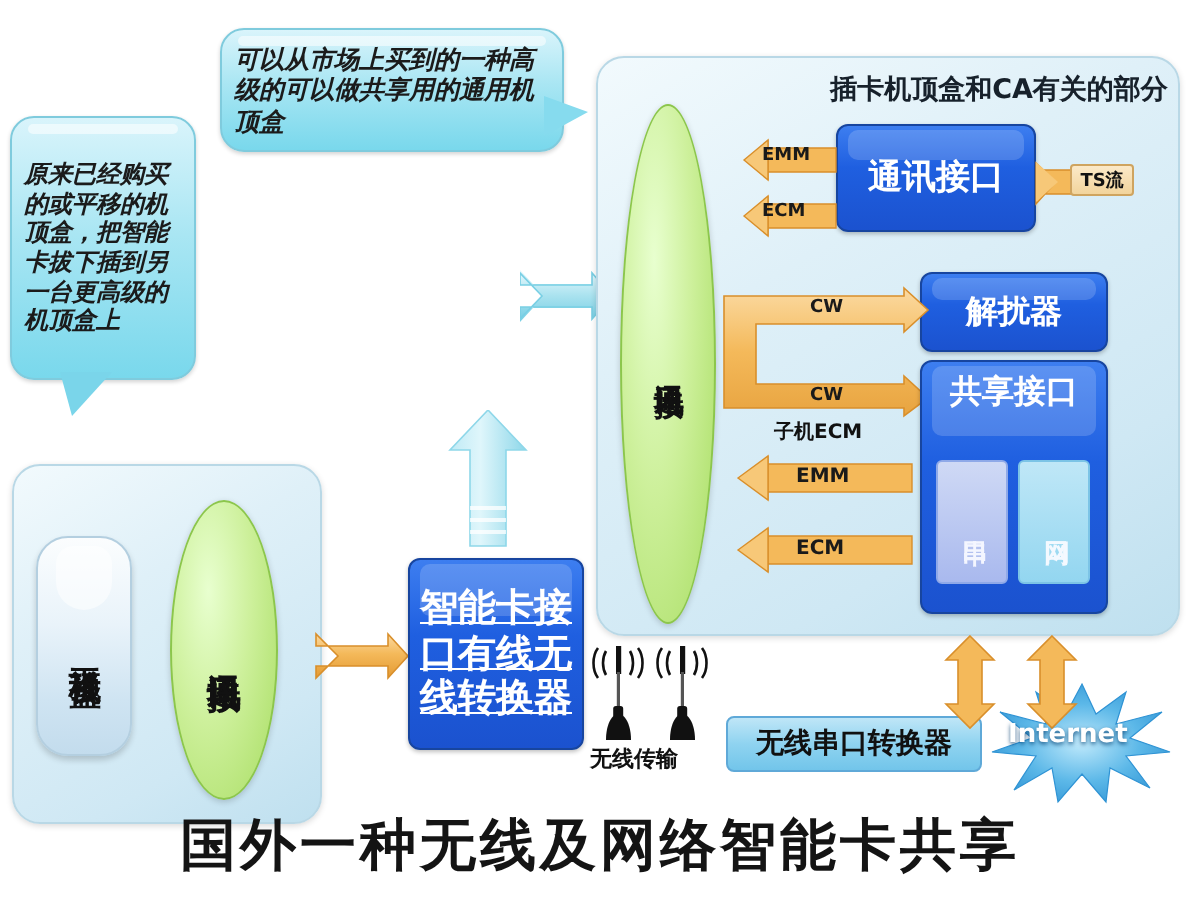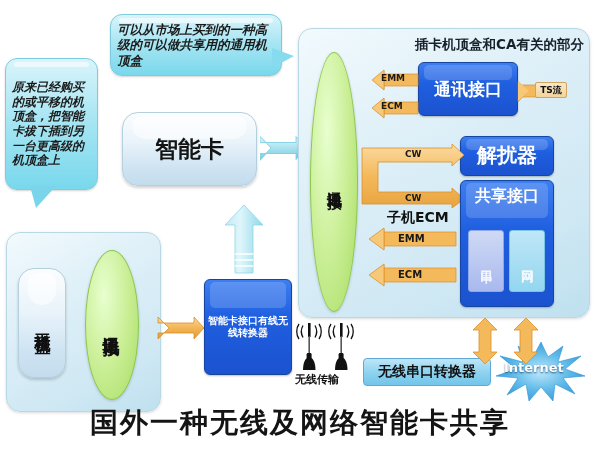--- a/index.html
+++ b/index.html
@@ -124,23 +124,20 @@
   <div class="abs callout" style="left:110px;top:14px;width:172px;height:62px;font-size:12.5px;">
     <div class="inner">可以从市场上买到的一种高级的可以做共享用的通用机顶盒</div>
   </div>
   <div class="tail" style="left:272px;top:48px;border-left:22px solid #86dbee;border-top:8px solid transparent;border-bottom:12px solid transparent;"></div>
 
   <div class="abs callout" style="left:5px;top:58px;width:93px;height:132px;font-size:12px;">
     <div class="inner">原来已经购买的或平移的机顶盒，把智能卡拔下插到另一台更高级的机顶盒上</div>
   </div>
   <div class="tail" style="left:30px;top:186px;border-top:22px solid #7ad5ea;border-right:20px solid transparent;border-left:6px solid transparent;"></div>
 
-  <div class="glossy" style="left:122px;top:112px;width:133px;height:72px;font-size:23px;">
-    <span>智能卡</span>
-  </div>
 
   <div class="cyanarrow" style="left:260px;top:127px;width:46px;height:42px;">
     <svg width="46" height="42" viewBox="0 0 46 42">
       <defs>
         <linearGradient id="cg1" x1="0" y1="0" x2="0" y2="1">
           <stop offset="0" stop-color="#e3f7fc"></stop>
             <stop offset="0.5" stop-color="#a9e2ef"></stop>
             <stop offset="1" stop-color="#79cfe4"></stop>
         </linearGradient>
       </defs>
@@ -182,21 +179,21 @@
         <linearGradient id="og1" x1="0" y1="0" x2="0" y2="1">
           <stop offset="0" stop-color="#fbdaa2"></stop>
             <stop offset="0.45" stop-color="#f4b95a"></stop>
             <stop offset="1" stop-color="#e49a33"></stop>
         </linearGradient>
       </defs>
       <path d="M11,16 L0,5 L0,11 L36,11 L36,5 L46,16 L36,27 L36,21 L0,21 L0,27 Z" fill="url(#og1)" stroke="#d98f2b" stroke-width="0.8"></path>
     </svg>
   </div>
 
-  <div class="blue" style="left:204px;top:279px;width:86px;height:94px;font-size:10px;">
+  <div class="blue" style="left:204px;top:279px;width:86px;height:94px;font-size:19px;text-decoration:underline;">
     <span class="t">智能卡接口有线无线转换器</span>
   </div>
 
   <div class="ant" style="left:294px;top:320px;width:30px;height:52px;">
     <svg width="30" height="52" viewBox="0 0 30 52">
       <g stroke="#111" fill="none" stroke-width="1.3">
         <path d="M5,4 C2,8 2,15 5,19"></path>
           <path d="M9,5.5 C7,9 7,14 9,17.5"></path>
         <path d="M25,4 C28,8 28,15 25,19"></path>
           <path d="M21,5.5 C23,9 23,14 21,17.5"></path>
@@ -277,39 +274,39 @@
   <div class="alabel" style="left:381px;top:73px;">EMM</div>
 
   <div class="oarrow" style="left:362px;top:98px;width:56px;height:20px;">
     <svg width="56" height="20" viewBox="0 0 56 20">
       <path d="M11,10 L22,0.5 L22,19.5 Z M20,4 L56,4 L56,16 L20,16 Z" fill="#f4b95a" stroke="#d98f2b" stroke-width="0.7"></path>
       <path d="M10,10 L22,0 L22,20 Z" fill="#f7c878" stroke="#d98f2b" stroke-width="0.7"></path>
     </svg>
   </div>
   <div class="alabel" style="left:381px;top:101px;">ECM</div>
 
-  <div class="blue" style="left:460px;top:136px;width:92px;height:38px;font-size:20px;">
+  <div class="blue" style="left:460px;top:136px;width:92px;height:38px;font-size:16px;">
     <span class="t">解扰器</span>
   </div>
 
   <div class="oarrow" style="left:360px;top:146px;width:104px;height:62px;">
     <svg width="104" height="62" viewBox="0 0 104 62">
       <defs>
         <linearGradient id="og2" x1="0" y1="0" x2="0" y2="1">
           <stop offset="0" stop-color="#fbdaa2"></stop>
             <stop offset="0.5" stop-color="#f4b95a"></stop>
             <stop offset="1" stop-color="#e8a440"></stop>
         </linearGradient>
       </defs>
       <path d="M2,2 L92,2 L92,-2 L104,9 L92,20 L92,16 L18,16 L18,46 L92,46 L92,42 L104,53 L92,62 L92,58 L2,58 Z" fill="url(#og2)" stroke="#d98f2b" stroke-width="0.8"></path>
     </svg>
   </div>
   <div class="alabel" style="left:405px;top:149px;">CW</div>
   <div class="alabel" style="left:405px;top:193px;">CW</div>
-  <div class="subcap" style="left:387px;top:209px;font-size:14px;text-align:center;">子机ECM</div>
+  <div class="subcap" style="left:387px;top:209px;font-size:10px;text-align:center;">子机ECM</div>
 
   <div class="blue" style="left:460px;top:180px;width:92px;height:119px;font-size:16px;align-items:flex-start;padding-top:6px;">
     <span class="t">共享接口</span>
   </div>
   <div class="abs" style="left:468px;top:230px;width:36px;height:62px;border-radius:3px;border:1px solid #8fa9e8;
               background:linear-gradient(180deg,#cfd9f5,#a9b9ee);display:flex;align-items:center;justify-content:center;">
     <span class="vtext" style="font-size:13px;color:#f4f6ff;">串口</span>
   </div>
   <div class="abs" style="left:509px;top:230px;width:36px;height:62px;border-radius:3px;border:1px solid #7cc4e6;
               background:linear-gradient(180deg,#bfe7f7,#93d6f0);display:flex;align-items:center;justify-content:center;">

